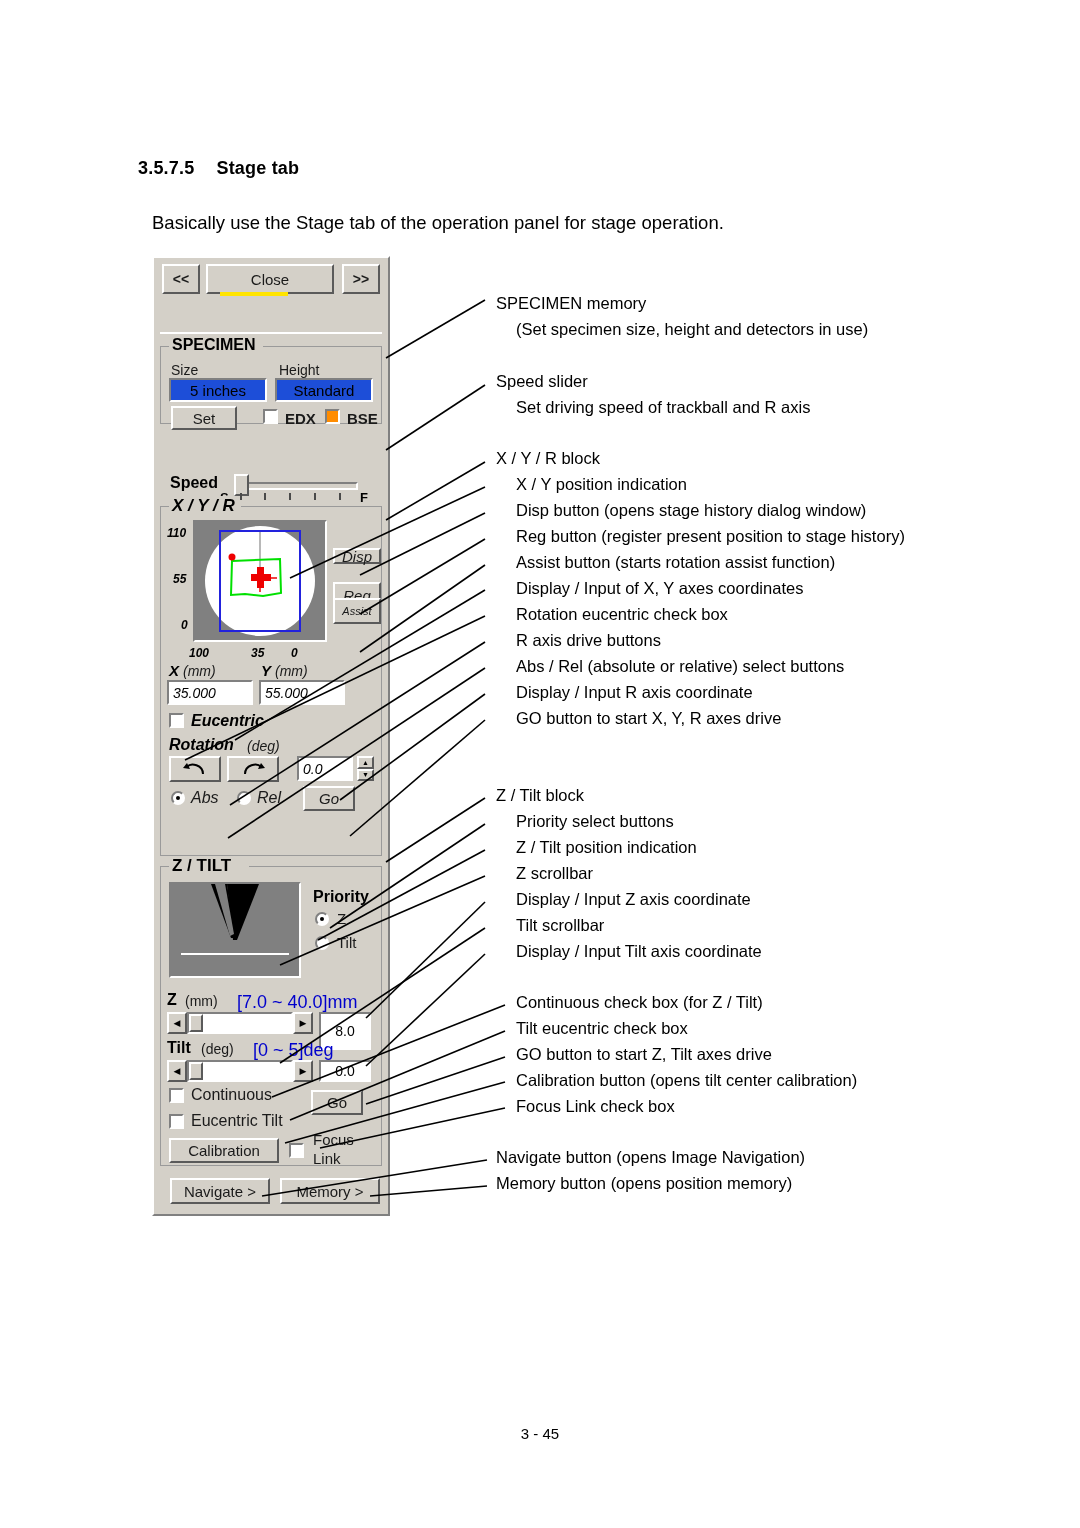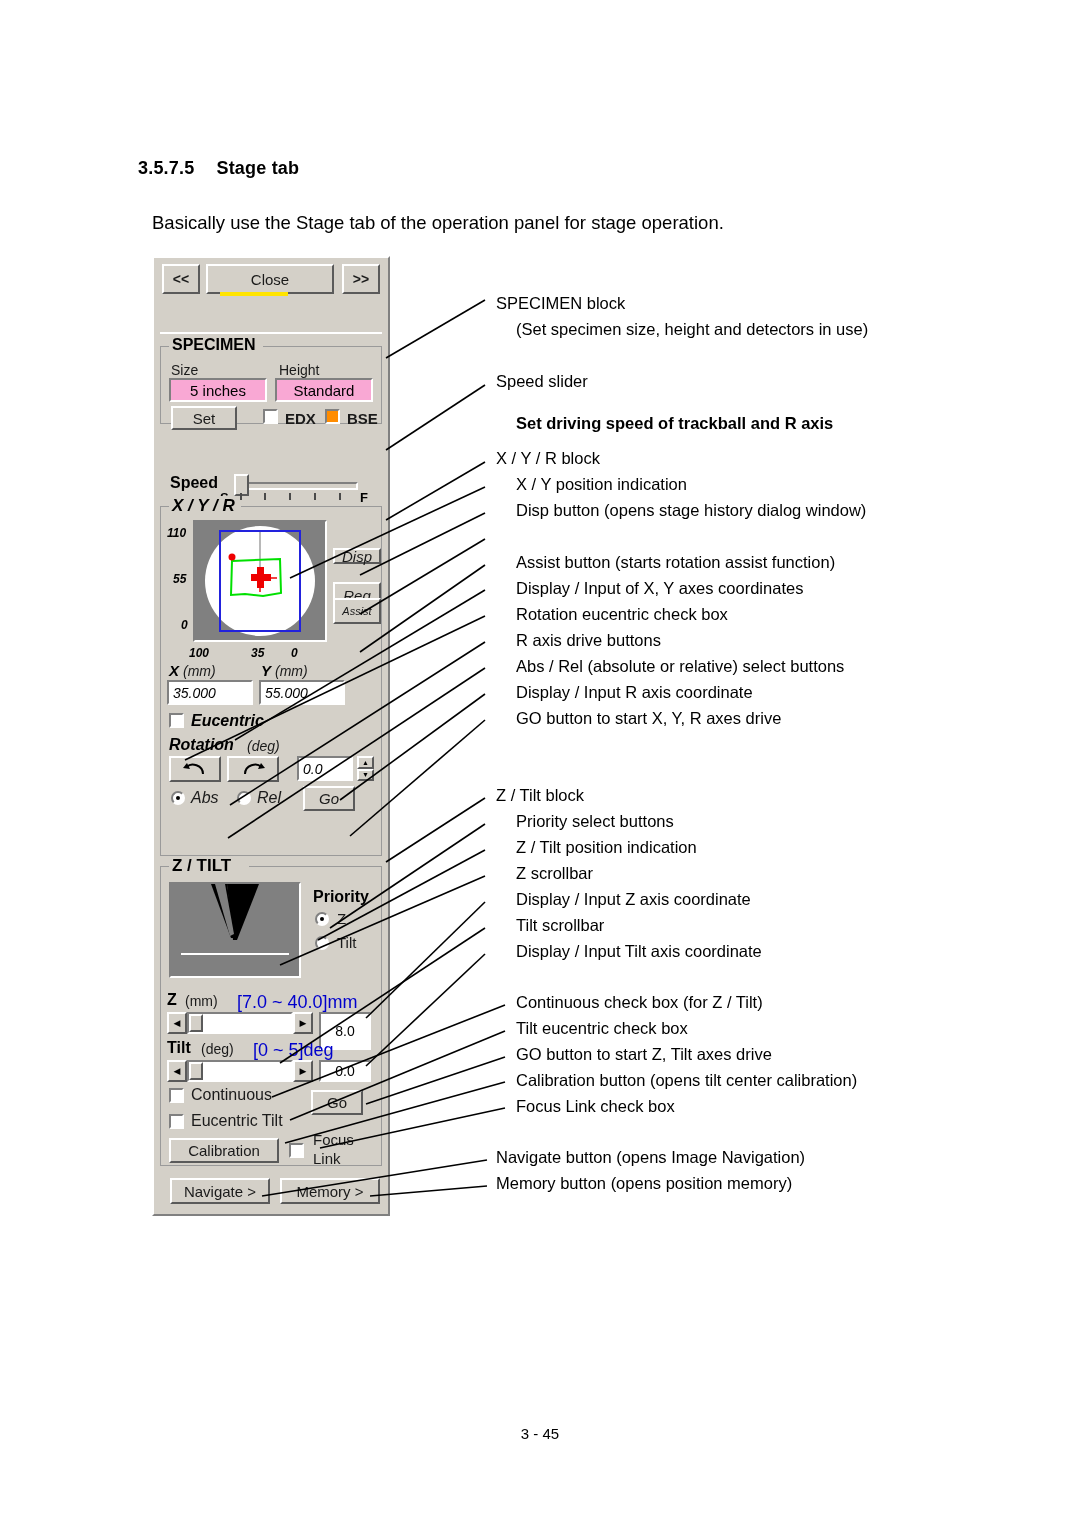--- a/index.html
+++ b/index.html
@@ -92,21 +92,21 @@
     border-bottom: 2px solid #5a5a5a;
     box-sizing: border-box;
     display: flex;
     align-items: center;
     justify-content: center;
     font-family: "Liberation Sans", sans-serif;
     color: #1a1a1a;
     cursor: default;
   }
   .sunken {
-    background: #f9a8d4;
+    background: #1d4ed8;
     border-top: 2px solid #808080;
     border-left: 2px solid #808080;
     border-right: 2px solid #ffffff;
     border-bottom: 2px solid #ffffff;
     box-sizing: border-box;
     display: flex;
     align-items: center;
     justify-content: center;
   }
   .field {
@@ -579,27 +579,28 @@
       <line x1="285" y1="1143" x2="505" y2="1082"></line>
 
       <line x1="320" y1="1148" x2="505" y2="1108"></line>
 
       <line x1="262" y1="1196" x2="487" y2="1160"></line>
 
       <line x1="370" y1="1196" x2="487" y2="1186"></line>
     </g>
   </svg>
 
-  <div class="callout" style="left:496px; top:294px;">SPECIMEN block</div>
+  <div class="callout" style="left:496px; top:294px;">SPECIMEN memory</div>
   <div class="callout" style="left:516px; top:320px;">(Set specimen size, height and detectors in use)</div>
   <div class="callout" style="left:496px; top:372px;">Speed slider</div>
-  <div class="callout" style="left:516px; top:414px;font-weight:bold;">Set driving speed of trackball and R axis</div>
+  <div class="callout" style="left:516px; top:398px;">Set driving speed of trackball and R axis</div>
   <div class="callout" style="left:496px; top:449px;">X / Y / R block</div>
   <div class="callout" style="left:516px; top:475px;">X / Y position indication</div>
   <div class="callout" style="left:516px; top:501px;">Disp button (opens stage history dialog window)</div>
+  <div class="callout" style="left:516px; top:527px;">Reg button (register present position to stage history)</div>
   <div class="callout" style="left:516px; top:553px;">Assist button (starts rotation assist function)</div>
   <div class="callout" style="left:516px; top:579px;">Display / Input of X, Y axes coordinates</div>
   <div class="callout" style="left:516px; top:605px;">Rotation eucentric check box</div>
   <div class="callout" style="left:516px; top:631px;">R axis drive buttons</div>
   <div class="callout" style="left:516px; top:657px;">Abs / Rel (absolute or relative) select buttons</div>
   <div class="callout" style="left:516px; top:683px;">Display / Input R axis coordinate</div>
   <div class="callout" style="left:516px; top:709px;">GO button to start X, Y, R axes drive</div>
 
   <div class="callout" style="left:496px; top:786px;">Z / Tilt block</div>
   <div class="callout" style="left:516px; top:812px;">Priority select buttons</div>

